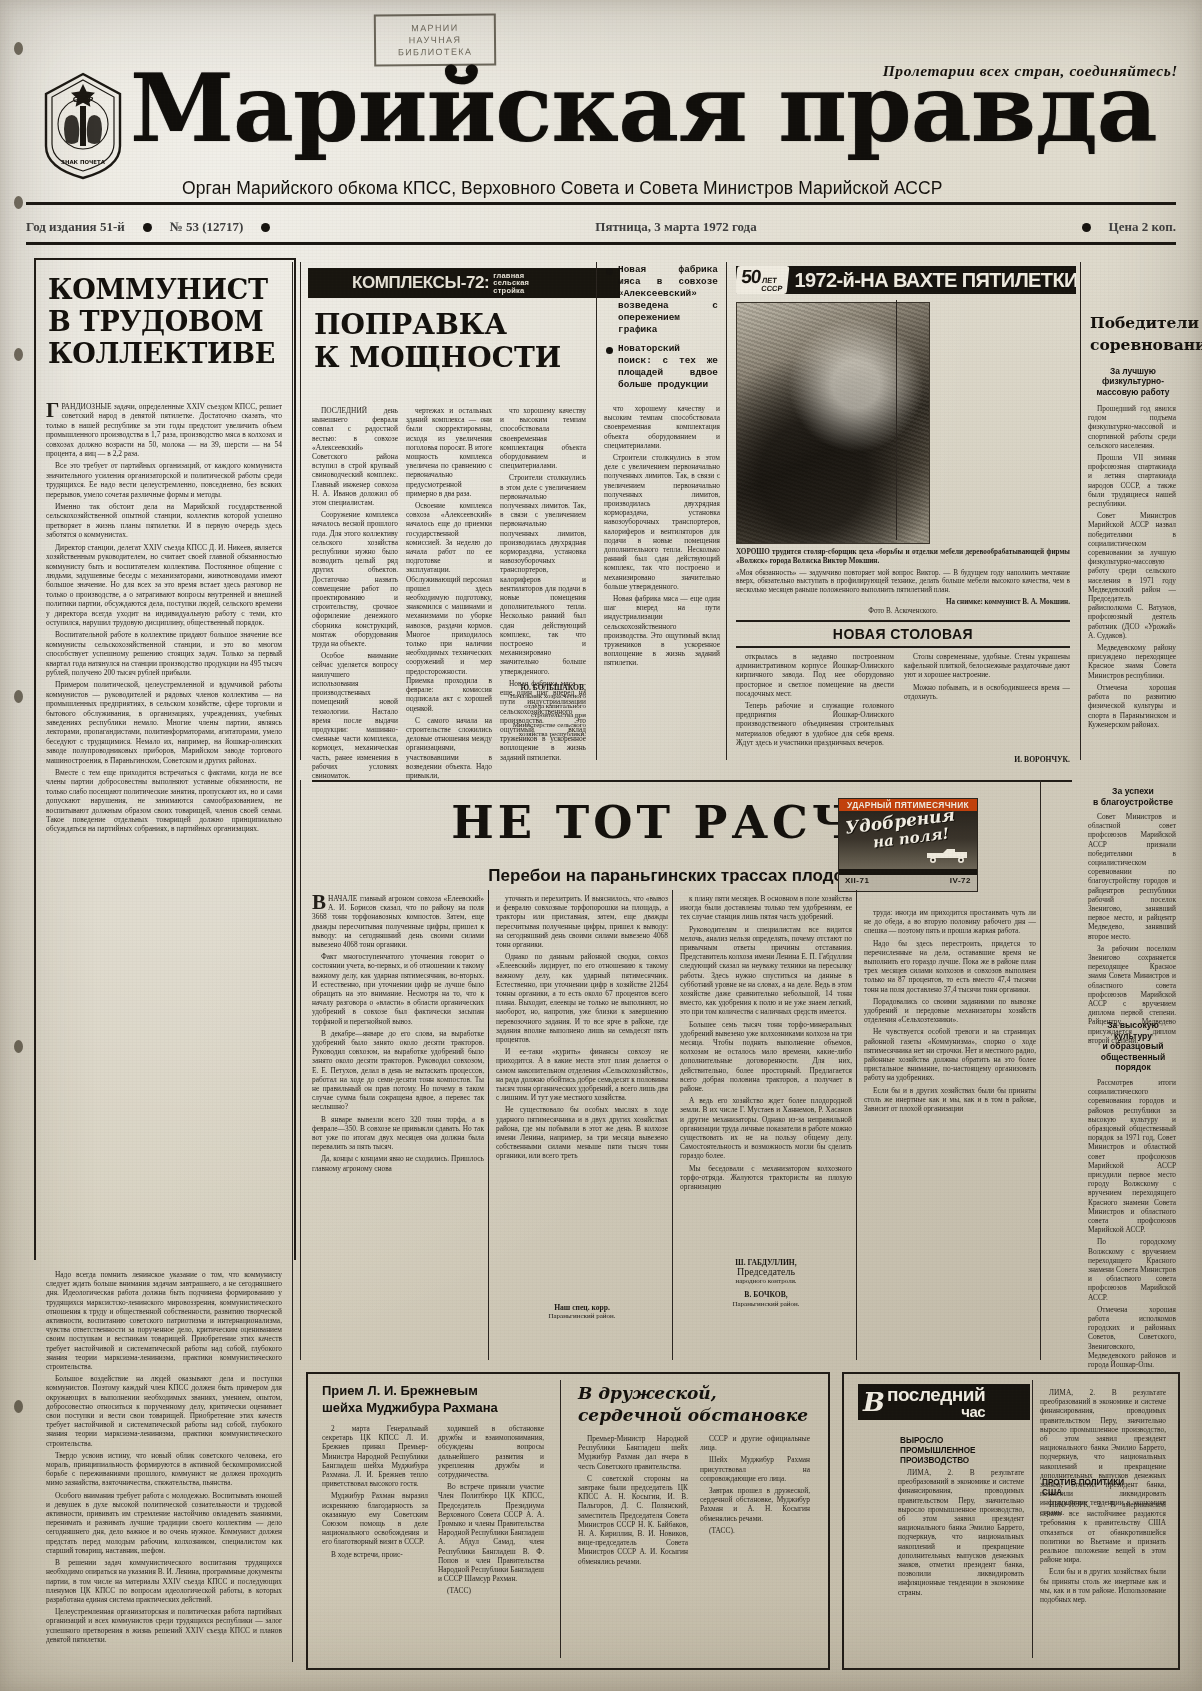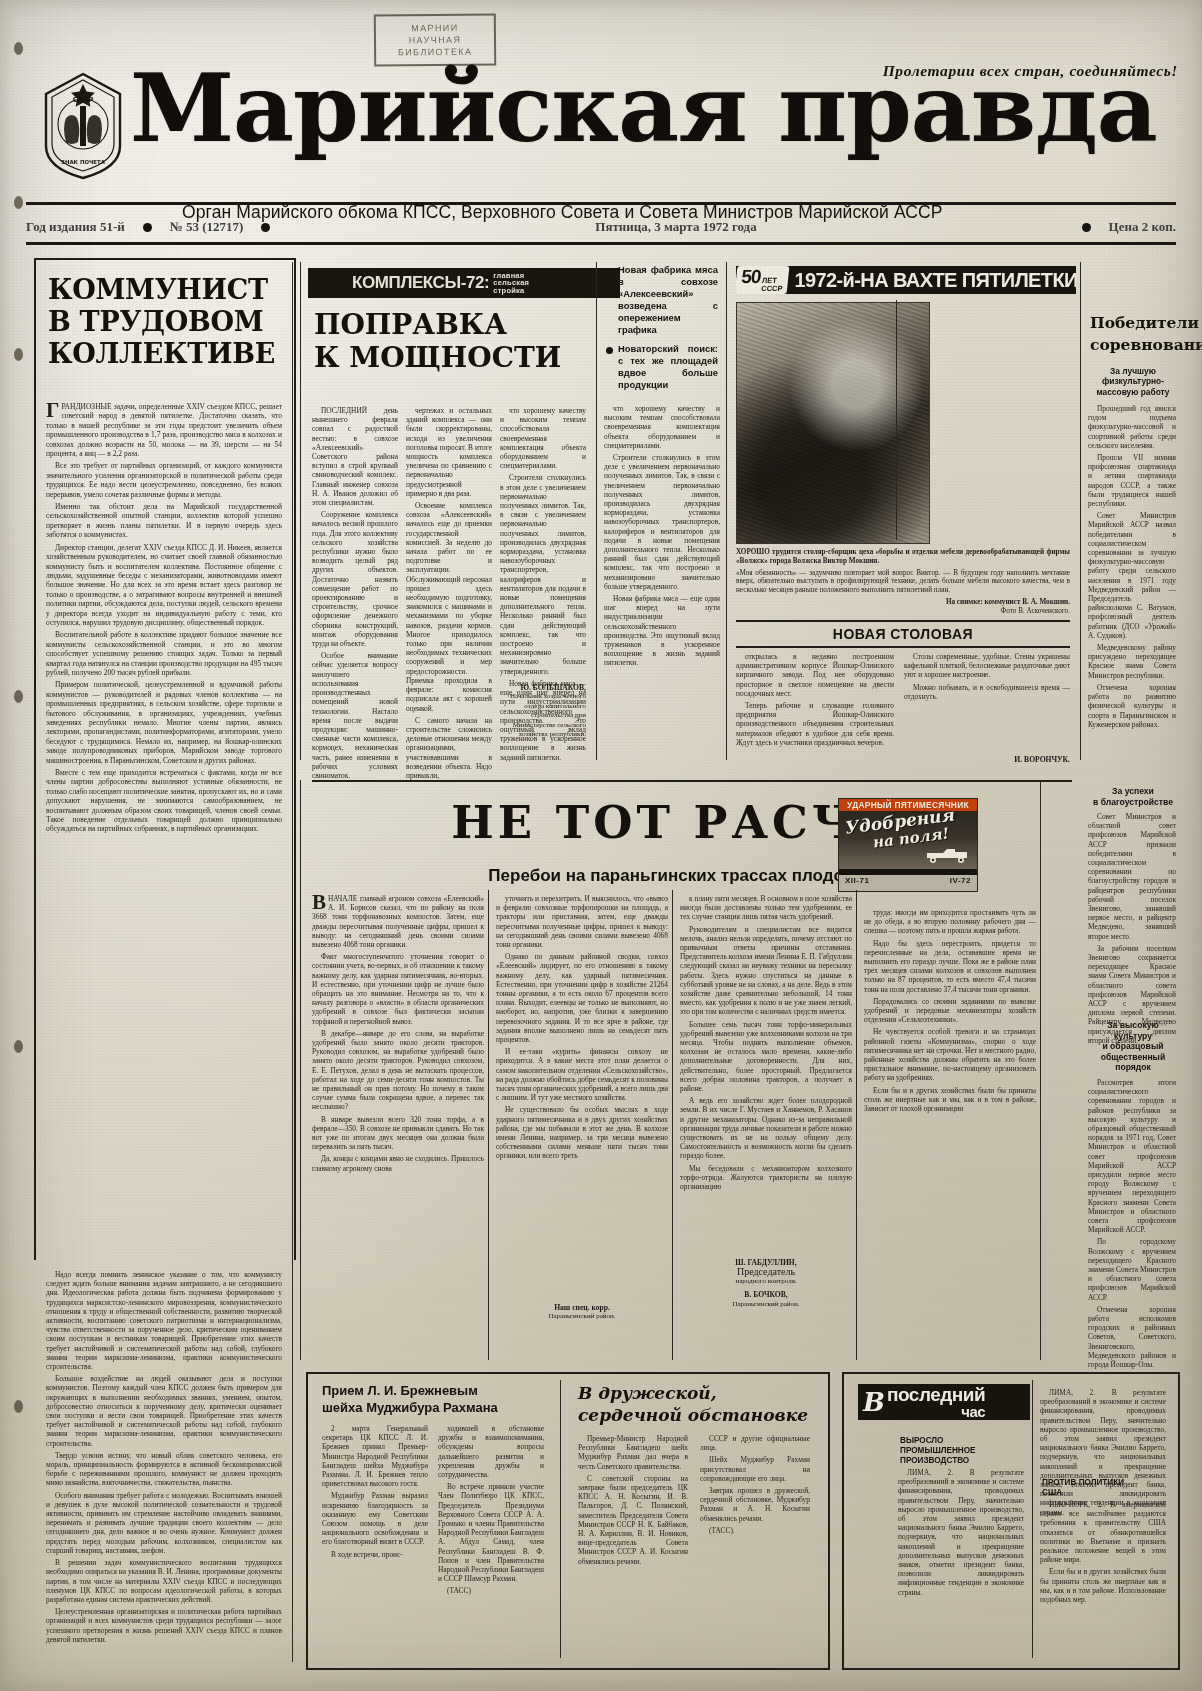--- a/index.html
+++ b/index.html
@@ -55,21 +55,21 @@
   .title{
     position:absolute;left:130px;top:62px;width:930px;
     font-family:"DejaVu Serif", serif;
     font-weight:bold;font-size:94px;line-height:.98;letter-spacing:-1px;
     color:#100e0b;white-space:nowrap;
     text-shadow:0 0 1px rgba(0,0,0,.55);
   }
   .subtitle{
     position:absolute;left:182px;top:178px;width:900px;
     font-family:"Liberation Sans", sans-serif;
-    font-size:17.5px;letter-spacing:.1px;color:#15120e;white-space:nowrap;margin-top:24px;
+    font-size:17.5px;letter-spacing:.1px;color:#15120e;white-space:nowrap;
   }
   .rule-thick{position:absolute;left:26px;right:26px;height:3px;background:#1a1713;}
 
   .issueline{
     position:absolute;left:26px;right:26px;top:214px;height:26px;
     display:flex;align-items:center;
     font-family:"Liberation Serif", serif;font-size:13px;font-weight:bold;color:#404040;
   }
   .dotmark{width:9px;height:9px;border-radius:50%;background:#16130f;display:inline-block;}
 
@@ -100,21 +100,21 @@
 
   
   .kicker{
     background:#18150f;color:#e6e2d6;
     font-family:"Liberation Sans", sans-serif;font-weight:bold;
     display:flex;align-items:center;padding-left:38px;
   }
   .kicker .big{font-size:17px;letter-spacing:-.4px;padding:0 4px 0 6px;}
   .kicker .small{font-size:7.5px;line-height:7.6px;letter-spacing:.2px;}
 
-  .bullets{font-family:Liberation Sans, sans-serif;font-weight:bold;font-size:9.4px;line-height:12px;color:#16130f;}
+  .bullets{font-family:Liberation Mono, monospace;font-weight:bold;font-size:9.4px;line-height:12px;color:#16130f;}
   .bullets li{margin-bottom:7px;list-style:none;position:relative;padding-left:12px;text-align:justify;}
   .bullets li:before{content:"";position:absolute;left:0;top:4px;width:7px;height:7px;border-radius:50%;background:#16130f;}
   .bullets ul{margin:0;padding:0;}
 
   
   .banner72{
     background:#17140f;color:#efebe0;display:flex;align-items:center;gap:6px;
     font-family:"Liberation Sans", sans-serif;font-weight:bold;overflow:hidden;
   }
   .badge50{
@@ -318,21 +318,21 @@
     </span>
     <span class="txt">1972-й-НА ВАХТЕ ПЯТИЛЕТКИ</span>
   </div>
 
   <div class="photo" style="position:absolute;left:736px;top:302px;width:192px;height:240px;"></div>
 
   <div class="caption" style="position:absolute;left:736px;top:548px;width:334px;">
     <div class="cap-b">ХОРОШО трудится столяр-сборщик цеха «борьбы и отделки мебели деревообрабатывающей фирмы «Волжск» города Волжска Виктор Мокшин.</div>
     <div style="margin-top:3px">«Моя обязанность» — задумчиво повторяет мой вопрос Виктор. — В будущем году наполнить мечтание вверх, обязательно выступать в профилирующей технике, делать больше мебели высокого качества, чем в несколько месяцев раньше положенного выполнить пятилетний план.</div>
     <div class="cap-b" style="text-align:right;margin-top:3px">На снимке: коммунист В. А. Мокшин.</div>
-    <div style="text-align:right">Фото В. Аскоченского.</div>
+    <div style="text-align:center">Фото В. Аскоченского.</div>
   </div>
 
   <div class="hline2" style="left:736px;top:620px;width:334px;"></div>
   <div class="secthead" style="position:absolute;left:736px;top:626px;width:334px;font-size:14px;letter-spacing:.5px;">НОВАЯ СТОЛОВАЯ</div>
   <div class="hline2" style="left:736px;top:646px;width:334px;"></div>
 
   <div class="body-col" id="c4a" style="position:absolute;left:736px;top:652px;width:158px;height:110px;">
       <p>открылась в недавно построенном административном корпусе Йошкар-Олинского кирпичного завода. Под нее оборудовано просторное и светлое помещение на двести посадочных мест.</p>
       <p>Теперь рабочие и служащие головного предприятия Йошкар-Олинского производственного объединения строительных материалов обедают в удобное для себя время. Ждут здесь и участники праздничных вечеров.</p>
     </div>

